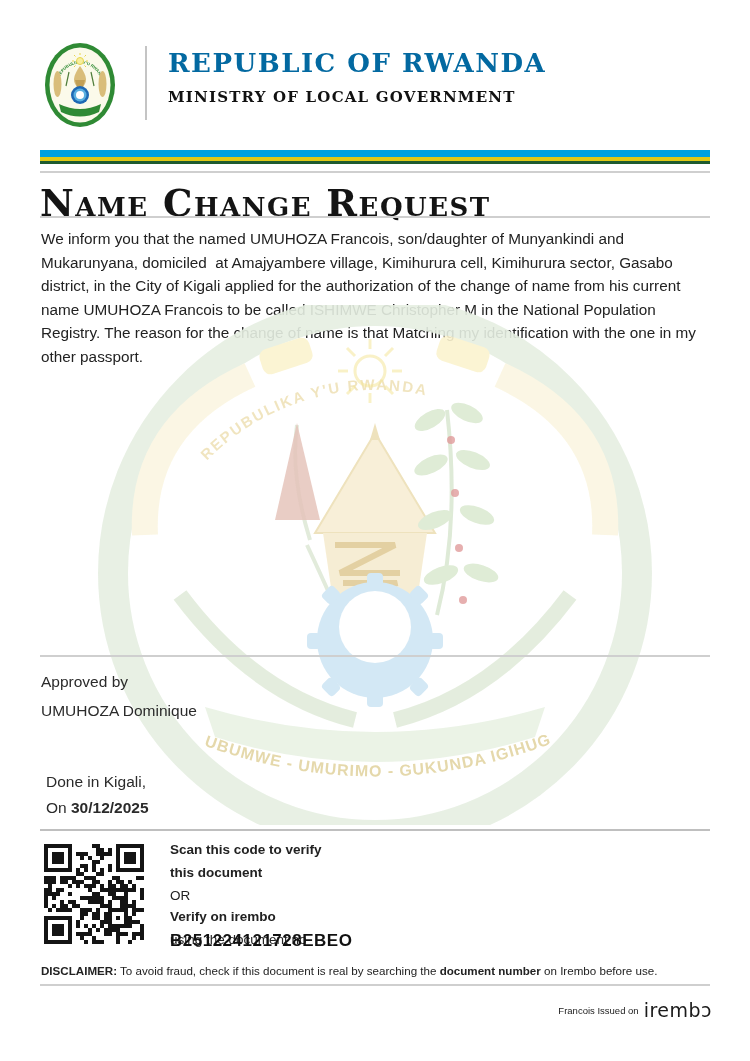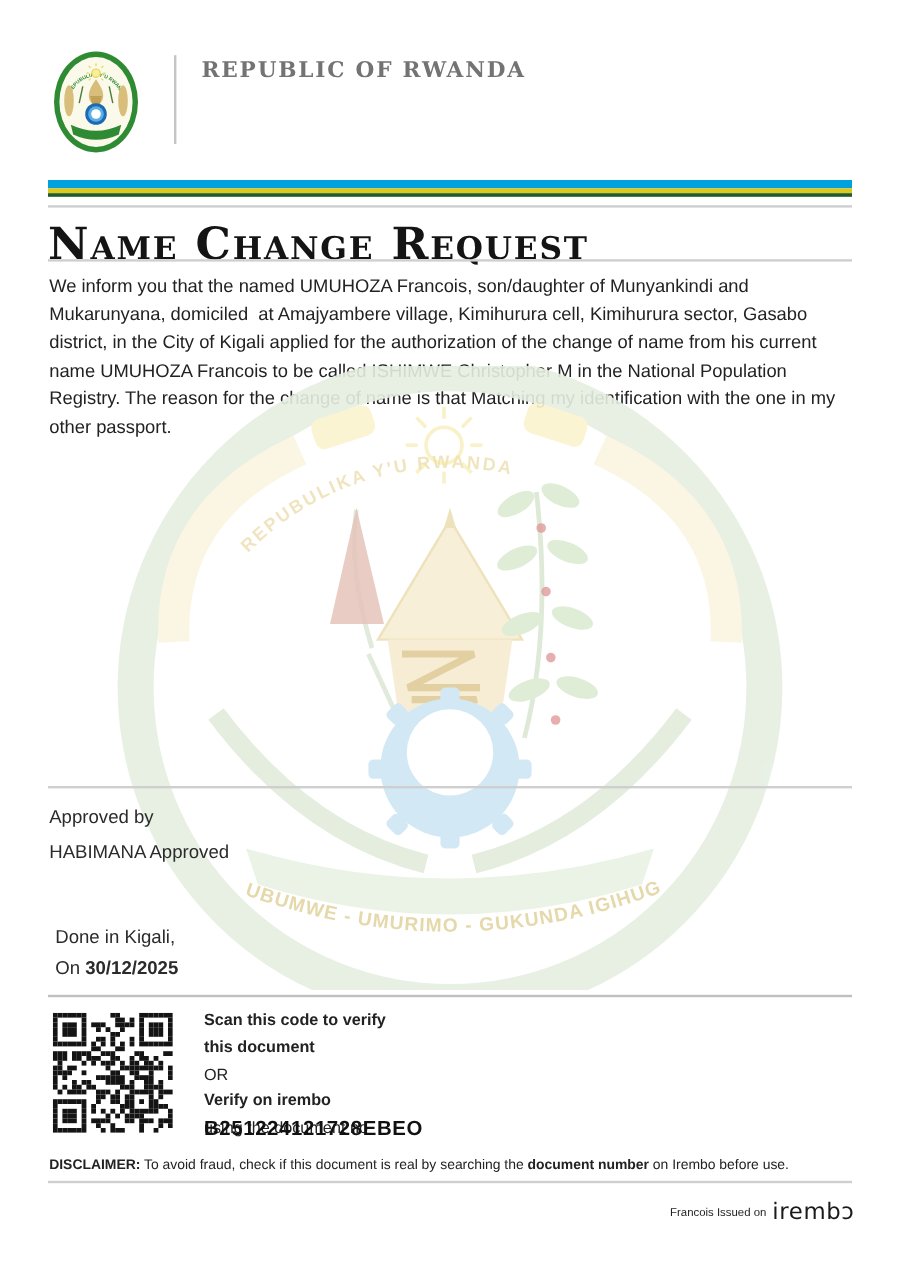--- a/index.html
+++ b/index.html
@@ -6,21 +6,21 @@
   .page{
     position:relative;width:750px;height:1061px;background:#ffffff;overflow:hidden;
     font-family:"Liberation Sans",sans-serif;color:#202020;
   }
   
   .header-logo{position:absolute;left:44px;top:42px;width:72px;height:86px;}
   .vdiv{position:absolute;left:145px;top:46px;width:2px;height:74px;background:#c4c4c4;}
   .head-text{position:absolute;left:168px;top:48px;}
   .republic{
     font-family:"DejaVu Serif","Liberation Serif",serif;font-weight:bold;
-    font-size:18px;letter-spacing:1.5px;color:#737373;
+    font-size:26px;letter-spacing:1.5px;color:#0369a1;
   }
   .ministry{
     font-family:"DejaVu Serif","Liberation Serif",serif;font-weight:bold;
     font-size:15px;letter-spacing:1.2px;color:#111;margin-top:10px;
   }
   
   .flag{position:absolute;left:40px;top:150px;width:670px;}
   .flag .b{height:7px;}
   .flag .y{height:4px;}
   .flag .g{height:3px;}
@@ -96,20 +96,21 @@
     <circle cx="36" cy="53" r="9" fill="#1e69b4"></circle>
     <circle cx="36" cy="53" r="6.5" fill="#5ab0e0"></circle>
     <circle cx="36" cy="53" r="4" fill="#ffffff"></circle>
     <path d="M15 62 Q36 72 57 62 L55 70 Q36 79 17 70 Z" fill="#2f8a34"></path>
   </svg>
 
   <div class="vdiv"></div>
 
   <div class="head-text">
     <div class="republic">REPUBLIC OF RWANDA</div>
+    <div class="ministry">MINISTRY OF LOCAL GOVERNMENT</div>
   </div>
 
   <div class="flag">
     <div class="b" style="background:#00A1DE"></div>
     <div class="y" style="background:#E0C916"></div>
     <div class="g" style="background:#1E5B2F"></div>
   </div>
 
   <div class="hr" style="top:171px"></div>
   <div class="doc-title">Name Change Request</div>
@@ -195,21 +196,21 @@
       <text font-size="16" fill="#dfd098" letter-spacing="1" font-weight="bold" opacity="0.9">
         <textPath href="#wmmotto" startOffset="2%">UBUMWE - UMURIMO - GUKUNDA IGIHUGU</textPath>
       </text>
     </g>
   </svg>
 
   <div class="hr" style="top:655px"></div>
 
   <div class="approval">
     <div>Approved by</div>
-    <div>HABIMANA Approved</div>
+    <div>UMUHOZA Dominique</div>
   </div>
 
   <div class="done-block">
     <div>Done in Kigali,</div>
     <div><span>On </span><span class="date-bold">30/12/2025</span></div>
   </div>
 
   <div class="hr" style="top:829px;background:#bfbfbf"></div>
 
   <div class="qr" id="qr"><svg width="100" height="100" viewBox="0 0 100 100">

